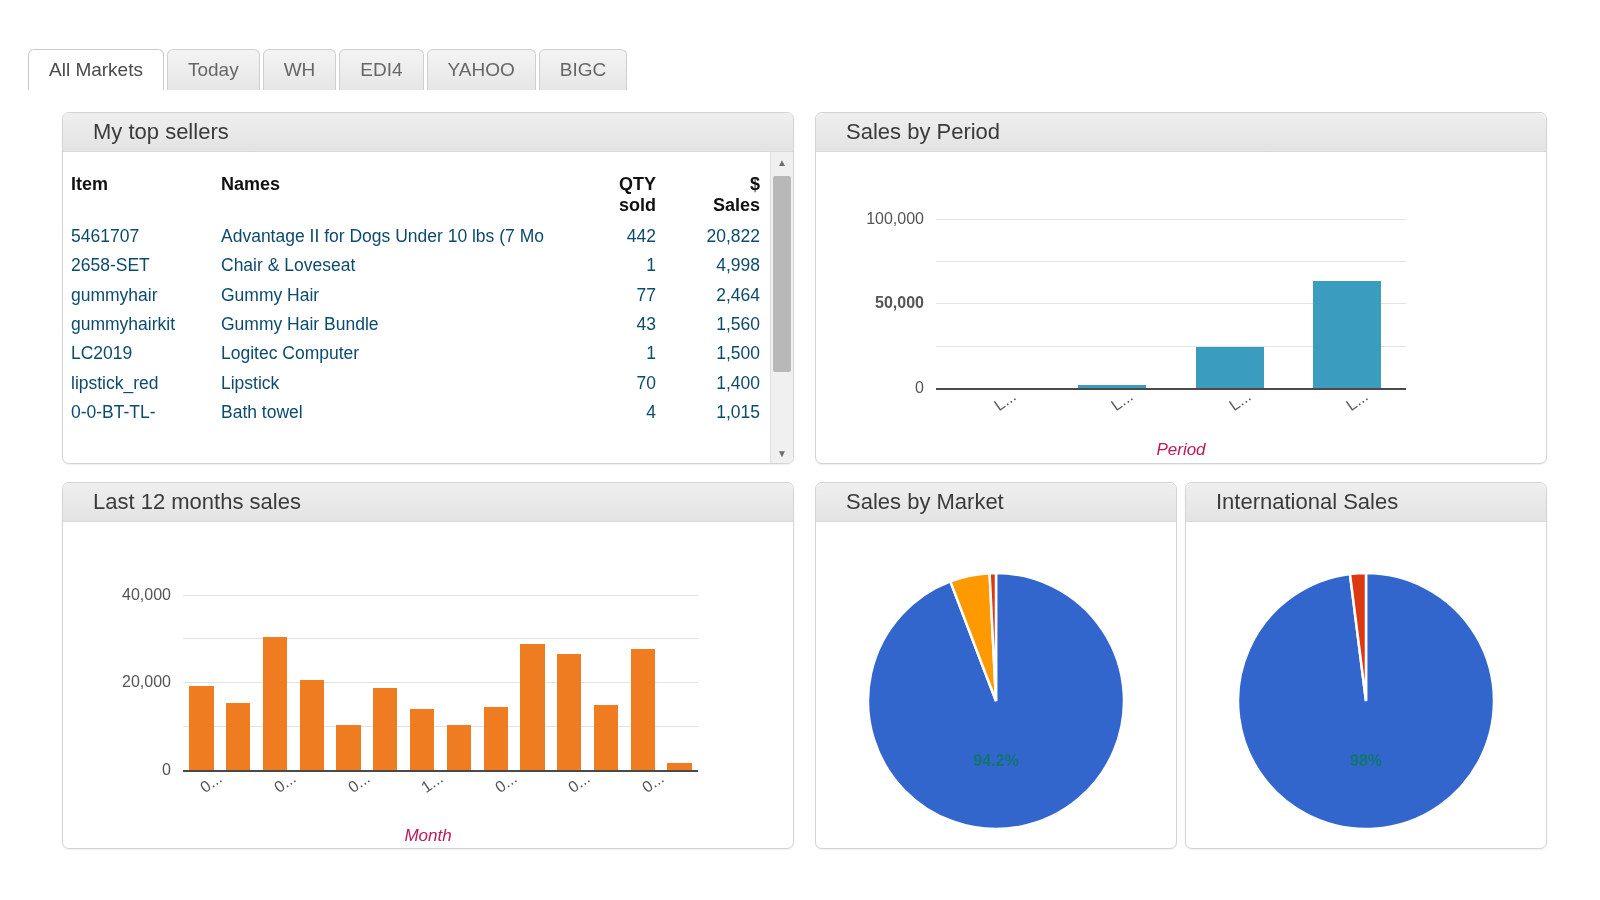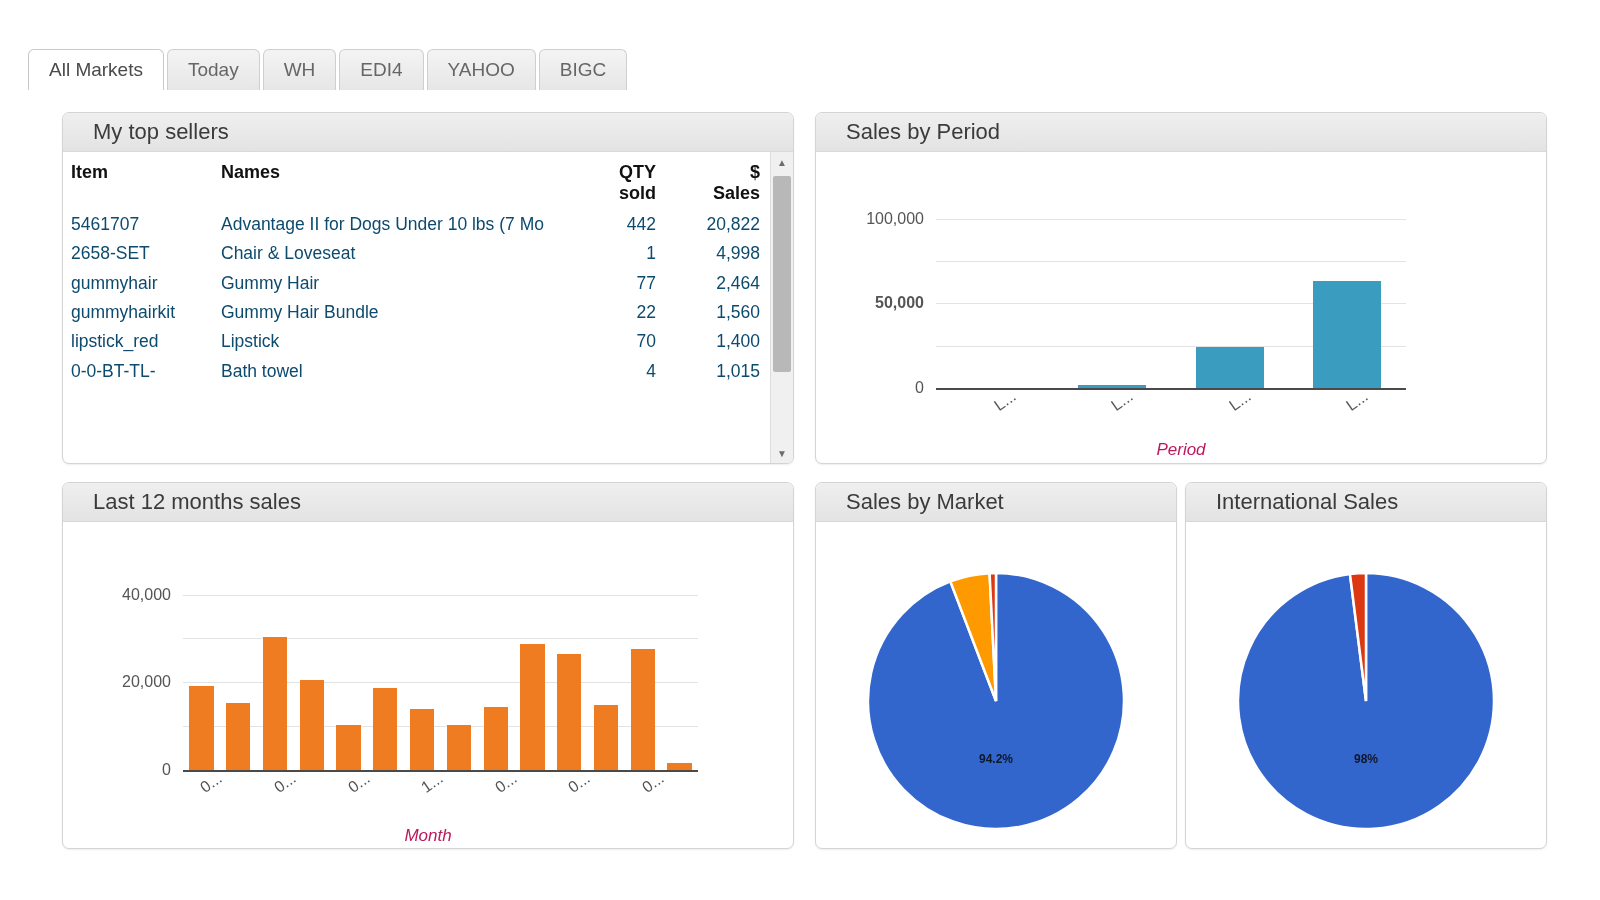--- a/index.html
+++ b/index.html
@@ -48,21 +48,21 @@
   #panel-last12{left:62px;top:482px;width:730px;height:365px;}
   #panel-by-market{left:815px;top:482px;width:360px;height:365px;}
   #panel-intl{left:1185px;top:482px;width:360px;height:365px;}
 
   
   .tbl-wrap{position:absolute;inset:0;display:flex;}
   .tbl-scrollarea{flex:1;overflow:hidden;position:relative;}
   table.top{border-collapse:collapse;width:100%;font-size:17.5px;table-layout:fixed;}
   table.top th{
     font-weight:bold;color:#111;text-align:left;
-    padding:10px 0 6px 0;vertical-align:top;font-size:18px;
+    padding:22px 0 6px 0;vertical-align:top;font-size:18px;
   }
   table.top th.num,table.top td.num{text-align:right;}
   table.top td{padding:4px 0;color:#0c4a6e;vertical-align:top;line-height:1.22;}
   .c-item{width:150px;padding-left:8px !important;}
   .c-name{width:auto;}
   .c-qty{width:72px;padding-right:12px !important;}
   .c-sales{width:92px;padding-right:10px !important;}
   tr.clipped td{height:16px;overflow:hidden;}
 
   
@@ -81,21 +81,21 @@
   }
   .ytick{position:absolute;text-align:right;font-size:16px;color:#555;
          transform:translateY(-50%);}
   .gridline{position:absolute;height:1px;background:#e3e3e3;}
   .baseline{position:absolute;height:2px;background:#4a4a4a;}
   .bar{position:absolute;bottom:0;}
   .xtick{position:absolute;font-size:16px;color:#555;
          transform:rotate(-35deg);transform-origin:left top;white-space:nowrap;}
 
   .pie-wrap{position:absolute;left:0;right:0;top:44px;display:flex;justify-content:center;}
-  .pie-label{position:absolute;color:#0f172a;font-size:12px;font-weight:bold;
+  .pie-label{position:absolute;color:#0f766e;font-size:16px;font-weight:bold;
              left:50%;transform:translateX(-50%);}
 </style>
 </head>
 <body>
 
 <div class="tabbar">
   <div class="tab active">All Markets</div>
   <div class="tab">Today</div>
   <div class="tab">WH</div>
   <div class="tab">EDI4</div>
@@ -142,22 +142,28 @@
               </tr>
               <tr>
                 <td class="c-item">gummyhair</td>
                 <td class="c-name">Gummy Hair</td>
                 <td class="c-qty num">77</td>
                 <td class="c-sales num">2,464</td>
               </tr>
               <tr>
                 <td class="c-item">gummyhairkit</td>
                 <td class="c-name">Gummy Hair Bundle</td>
-                <td class="c-qty num">22</td>
+                <td class="c-qty num">43</td>
                 <td class="c-sales num">1,560</td>
+              </tr>
+              <tr>
+                <td class="c-item">LC2019</td>
+                <td class="c-name">Logitec Computer</td>
+                <td class="c-qty num">1</td>
+                <td class="c-sales num">1,500</td>
               </tr>
               <tr>
                 <td class="c-item">lipstick_red</td>
                 <td class="c-name">Lipstick</td>
                 <td class="c-qty num">70</td>
                 <td class="c-sales num">1,400</td>
               </tr>
               <tr class="clipped">
                 <td class="c-item">0-0-BT-TL-</td>
                 <td class="c-name">Bath towel</td>

